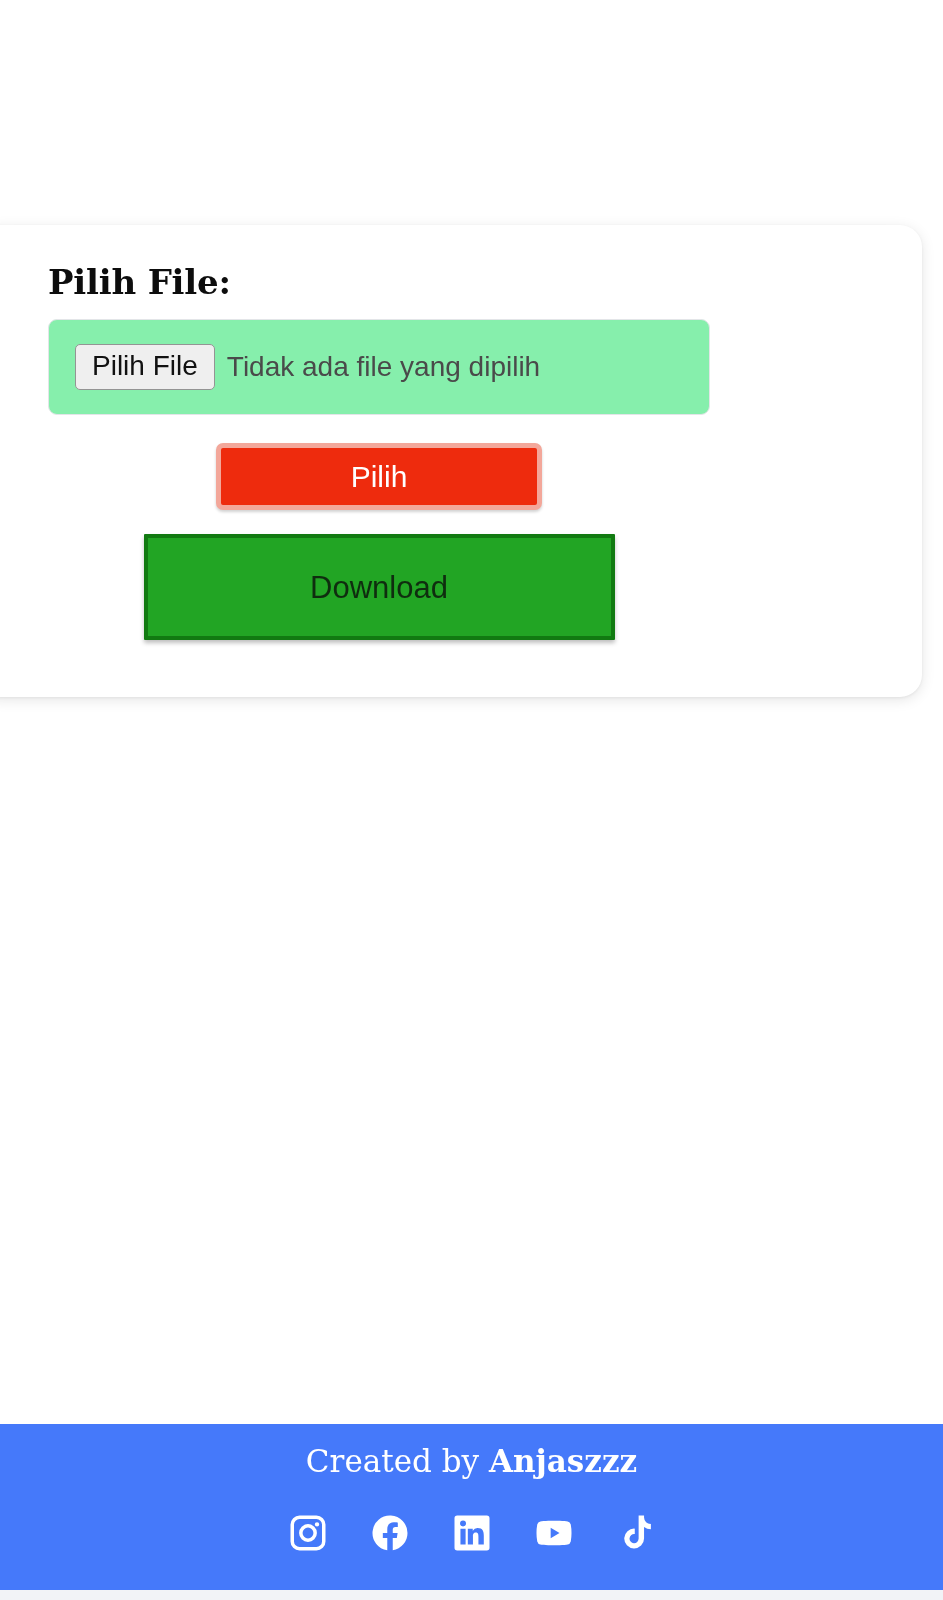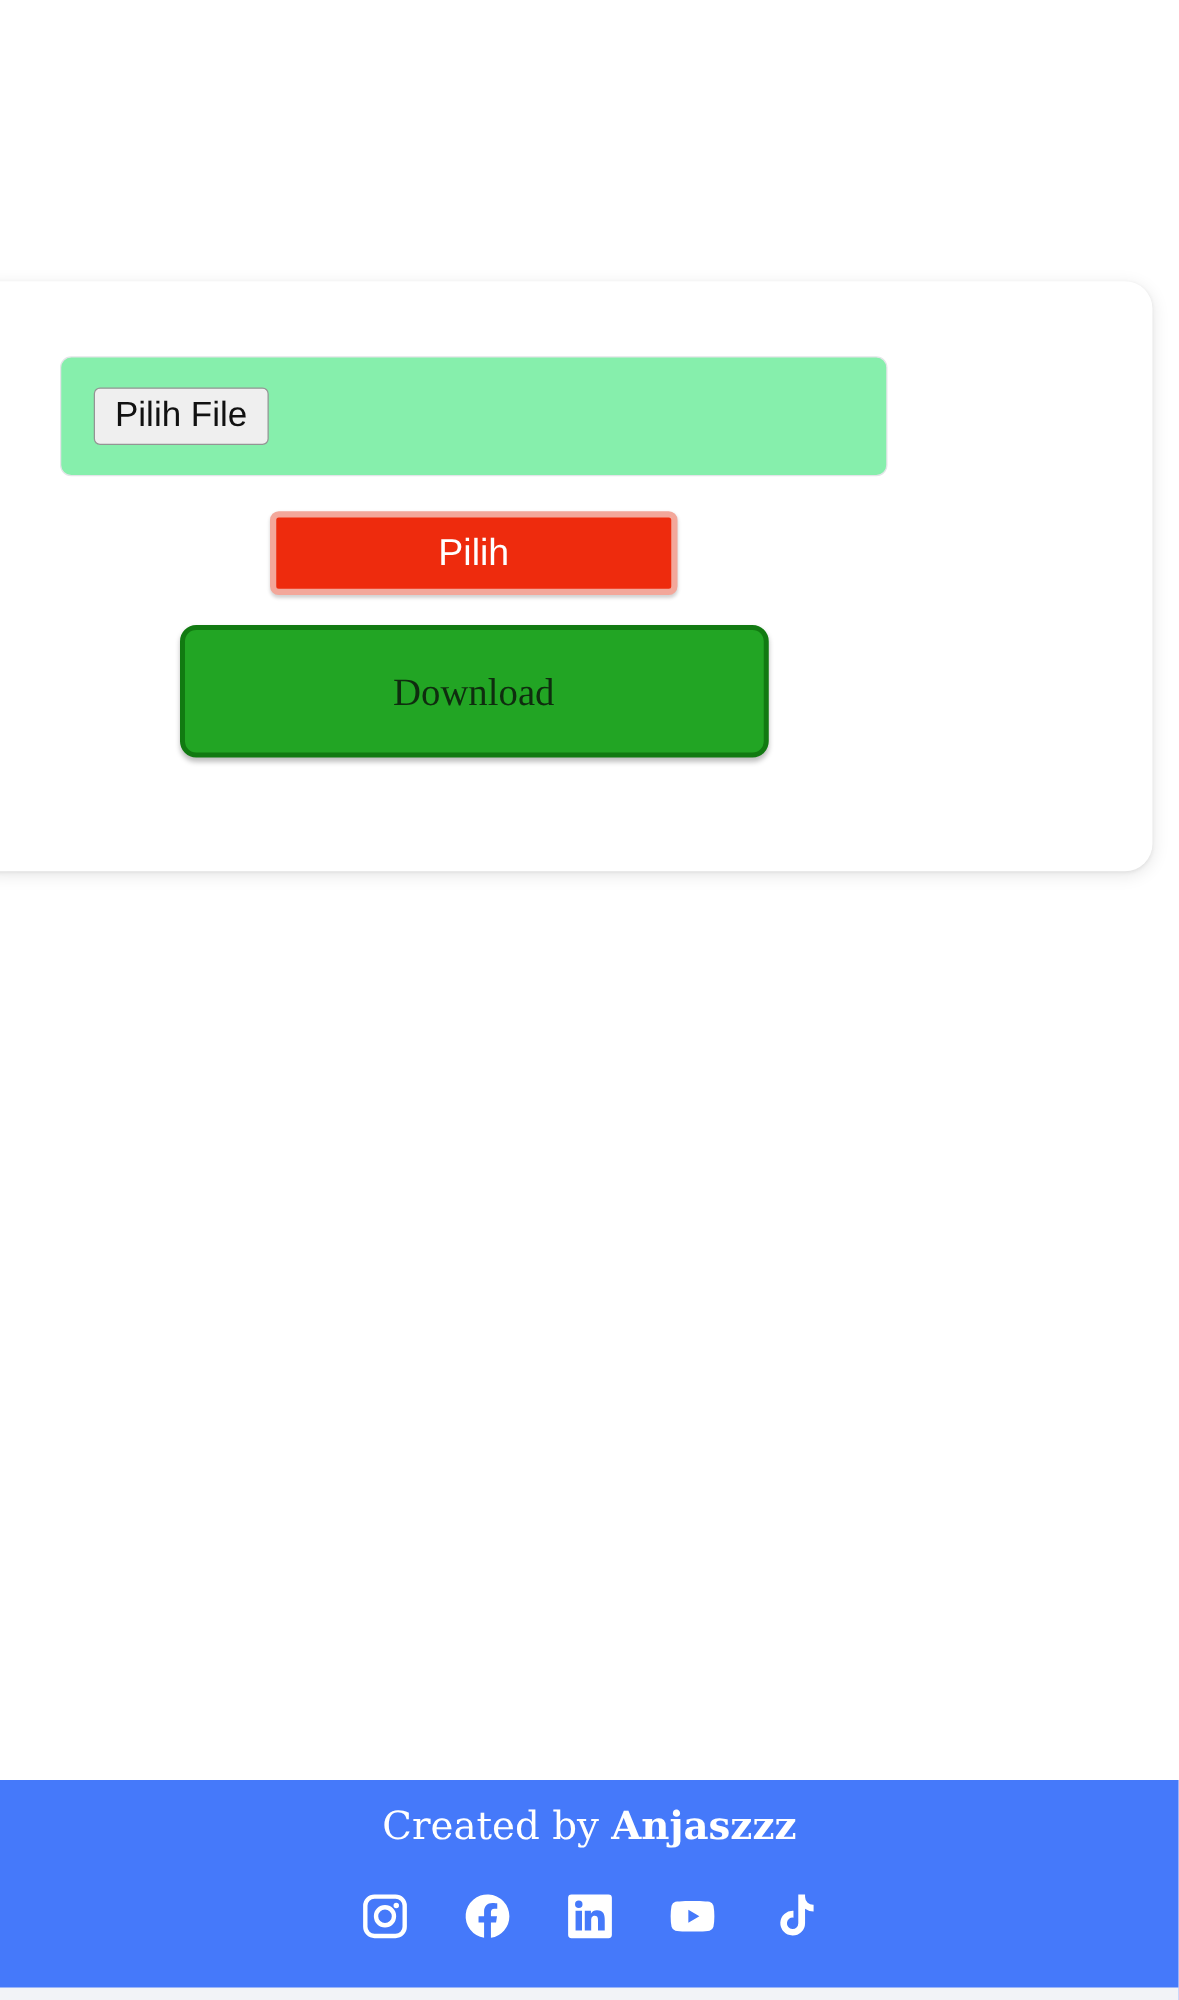--- a/index.html
+++ b/index.html
@@ -113,23 +113,23 @@
     box-shadow: 0 2px 3px rgba(0,0,0,0.18);
     box-sizing: border-box;
     padding: 0;
   }
 
   .btn-download {
     width: 471px;
     height: 106px;
     background: #22a524;
     border: 4px solid #117a11;
-    border-radius: 13px;
+    border-radius: 1px;
     color: #0f2d0f;
-    font-family: Liberation Serif, serif;
+    font-family: Liberation Sans, sans-serif;
     font-size: 31px;
     line-height: 1;
     cursor: pointer;
     box-shadow: 0 3px 4px rgba(0,0,0,0.25);
     box-sizing: border-box;
     padding: 0;
   }
 
   
   .footer {
@@ -188,23 +188,25 @@
   }
 </style>
 </head>
 <body>
 
 <div class="page">
 
   <div class="card">
     <div class="card-inner">
 
+      <div class="field-label">Pilih File:</div>
 
       <div class="file-field">
         <button class="file-browse-btn">Pilih File</button>
+        <span class="file-status">Tidak ada file yang dipilih</span>
       </div>
 
       <div class="btn-row remove-row">
         <button class="btn-remove">Pilih</button>
       </div>
 
       <div class="btn-row download-row">
         <button class="btn-download">Download</button>
       </div>
 

